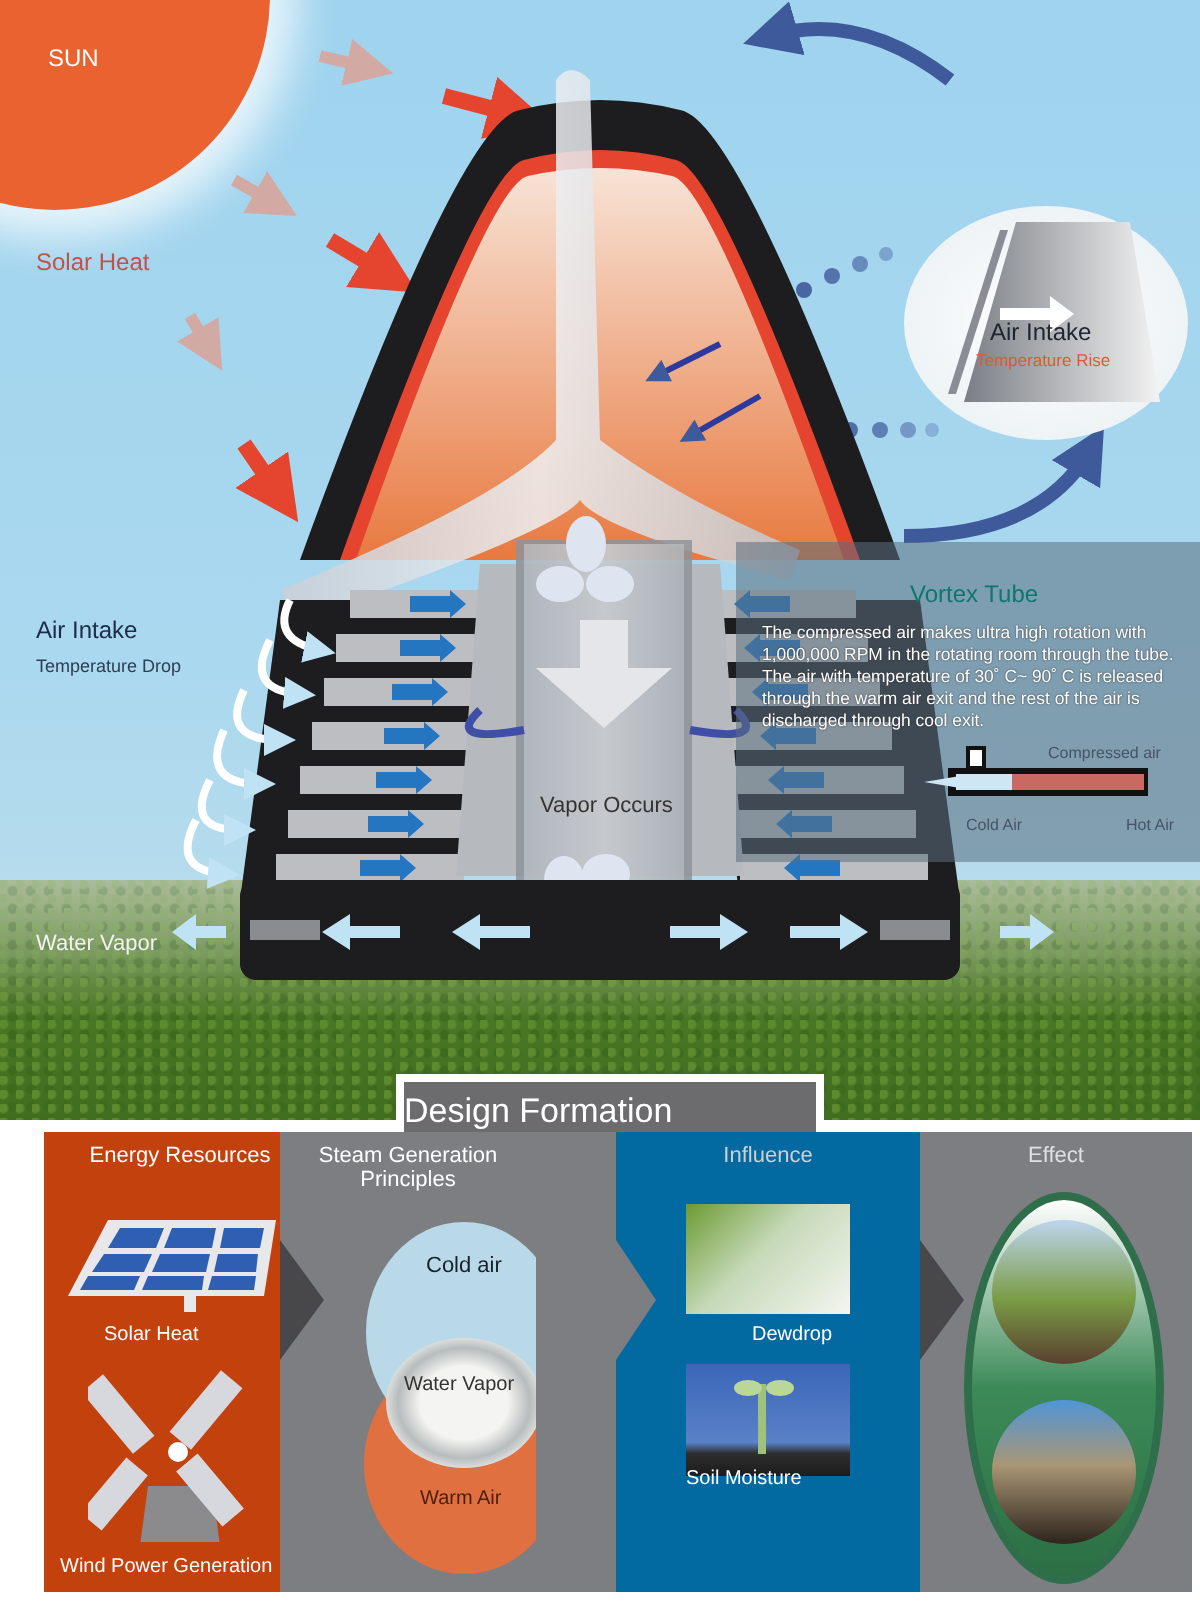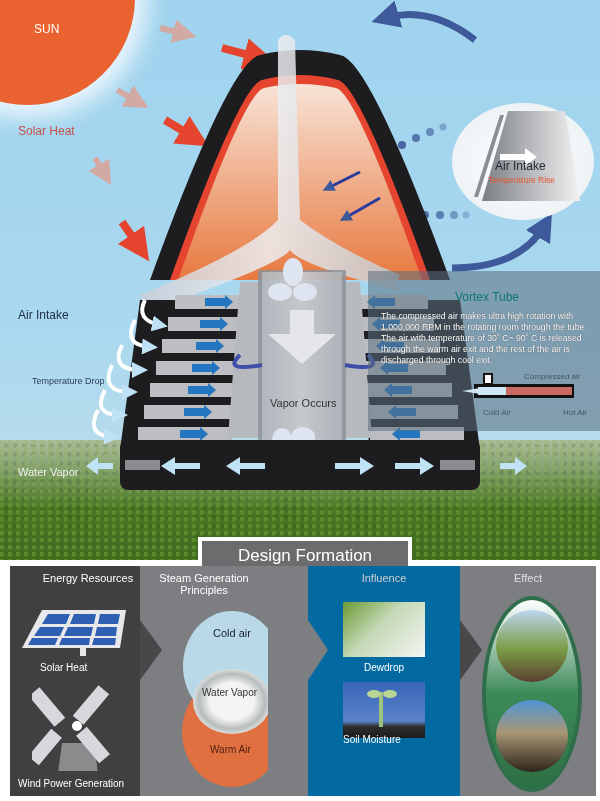--- a/index.html
+++ b/index.html
@@ -14,34 +14,34 @@
   .mist{left:0;top:440px;width:600px;height:70px;background:linear-gradient(rgba(220,225,220,.55),rgba(220,225,220,0));}
   .sun{left:-80px;top:-110px;width:215px;height:215px;border-radius:50%;background:#e9622f;box-shadow:0 0 22px 14px rgba(255,255,255,.75);}
   .lbl{position:absolute;font-size:12px;color:#fff;white-space:nowrap;}
   .vortex-panel{left:368px;top:271px;width:232px;height:160px;background:rgba(90,110,125,.55);}
   .vortex-title{left:455px;top:290px;font-size:12px;color:#0f766e;}
   .vortex-text{left:381px;top:311px;width:212px;font-size:8.7px;line-height:11px;color:#fff;text-shadow:0 0 1px #333;}
   .tube-label{font-size:8px;color:#465564;}
   .circle-inset{left:452px;top:103px;width:142px;height:117px;border-radius:50%;background:radial-gradient(#fff,#eef3f6 70%,#dde8ee);}
   .bottom{left:0;top:560px;width:600px;height:241px;background:#fff;}
   .tab{left:198px;top:537px;width:206px;height:30px;background:#6c6c6e;border:4px solid #fff;border-bottom:none;}
-  .tab span{display:block;text-align:center;font-size:17px;color:#fff;line-height:30px;}
+  .tab span{display:block;font-size:17px;color:#fff;line-height:30px;}
   .col{position:absolute;top:566px;height:230px;}
   .col-h{position:absolute;top:6px;left:0;width:100%;text-align:center;font-size:11px;color:#fff;}
   .cap{position:absolute;font-size:10px;color:#fff;white-space:nowrap;}
 </style>
 </head>
 <body>
 
 <div class="abs sky"></div>
 <div class="abs grass"></div>
 <div class="abs mist"></div>
 <div class="abs sun"></div>
 
-<span class="lbl" style="left:34px;top:22px;">SUN</span>
+<span class="lbl" style="left:24px;top:22px;">SUN</span>
 <span class="lbl" style="left:18px;top:124px;color:#c0524a;">Solar Heat</span>
 
 <svg class="abs" style="left:0;top:0" width="600" height="560">
   <defs>
     <marker id="ah" markerWidth="4" markerHeight="4" refX="2" refY="2" orient="auto">
         <path d="M0,0 L4,2 L0,4 z" fill="#e5452f"></path>
       </marker>
     <marker id="ahp" markerWidth="4" markerHeight="4" refX="2" refY="2" orient="auto">
         <path d="M0,0 L4,2 L0,4 z" fill="#d3a9a3"></path>
       </marker>
@@ -184,21 +184,21 @@
       </defs>
     <path d="M38,0 L95,0 L110,90 L12,90 Z" fill="url(#wall)"></path>
     <path d="M30,4 L34,4 L8,86 L4,86 Z" fill="#8a8e94"></path>
     <path d="M30,43 h25 v-6 l12,9 -12,9 v-6 h-25z" fill="#fff"></path>
   </svg>
   <span class="abs" style="left:43px;top:56px;font-size:12px;color:#1f2530;">Air Intake</span>
   <span class="abs" style="left:36px;top:72px;font-size:8.5px;color:#e5552f;">Temperature Rise</span>
 </div>
 
 <span class="lbl" style="left:18px;top:308px;color:#1d2b48;font-size:12px;">Air Intake</span>
-<span class="lbl" style="left:32px;top:328px;color:#2f3d55;font-size:9px;margin-top:48px;">Temperature Drop</span>
+<span class="lbl" style="left:18px;top:328px;color:#2f3d55;font-size:9px;">Temperature Drop</span>
 <span class="lbl" style="left:270px;top:397px;color:#333;font-size:11px;">Vapor Occurs</span>
 <span class="lbl" style="left:18px;top:466px;font-size:11px;color:#f2f2f2;">Water Vapor</span>
 
 <div class="abs vortex-panel"></div>
 <span class="abs vortex-title">Vortex Tube</span>
 <div class="abs vortex-text">The compressed air makes ultra high rotation with 1,000,000 RPM in the rotating room through the tube. The air with temperature of 30˚ C~ 90˚ C is released through the warm air exit and the rest of the air is discharged through cool exit.</div>
 <svg class="abs" style="left:462px;top:370px" width="130" height="36">
   <rect x="22" y="4" width="8" height="10" fill="#fff" stroke="#111" stroke-width="2"></rect>
   <rect x="12" y="14" width="100" height="14" fill="#111"></rect>
   <rect x="16" y="17" width="28" height="8" fill="#cfe6f5"></rect>
@@ -207,21 +207,21 @@
 </svg>
 <span class="abs tube-label" style="left:524px;top:372px;">Compressed air</span>
 <span class="abs tube-label" style="left:483px;top:408px;">Cold Air</span>
 <span class="abs tube-label" style="left:563px;top:408px;">Hot Air</span>
 
 <div class="abs bottom"></div>
 <div class="abs tab">
   <span>Design Formation</span>
 </div>
 
-<div class="col" style="left:10px;width:136px;background:#404040;padding-left:20px;">
+<div class="col" style="left:22px;width:136px;background:#c2410c;">
   <div class="col-h">Energy Resources</div>
   <svg class="abs" style="left:10px;top:42px" width="110" height="50">
     <path d="M22,2 L106,2 L100,40 L2,40 Z" fill="#e8e8ea"></path>
     <g fill="#2f5fb3">
       <path d="M28,6 L50,6 L46,16 L22,16Z"></path>
         <path d="M54,6 L76,6 L74,16 L50,16Z"></path>
         <path d="M80,6 L100,6 L98,16 L78,16Z"></path>
       <path d="M20,19 L44,19 L40,28 L14,28Z"></path>
         <path d="M48,19 L73,19 L71,28 L44,28Z"></path>
         <path d="M77,19 L97,19 L96,28 L75,28Z"></path>
@@ -253,21 +253,21 @@
 <div class="abs" style="left:182px;top:677px;width:100px;height:110px;border-radius:50%;background:#e0703f;"></div>
 <div class="abs" style="left:183px;top:611px;width:98px;height:110px;border-radius:50%;background:#b9d9e8;"></div>
 <div class="abs" style="left:193px;top:669px;width:78px;height:65px;border-radius:50%;background:radial-gradient(#f4f4f2 40%,#b7bcbc 60%,#e9ebea 75%);"></div>
 <span class="abs" style="left:213px;top:627px;font-size:11px;color:#1a2030;">Cold air</span>
 <span class="abs" style="left:202px;top:687px;font-size:10px;color:#333;">Water Vapor</span>
 <span class="abs" style="left:210px;top:744px;font-size:10px;color:#4a1f10;">Warm Air</span>
 
 <div class="col" style="left:308px;width:152px;background:#0369a1;">
   <div class="col-h" style="color:#cfcfd2;">Influence</div>
   <div class="abs" style="left:35px;top:36px;width:82px;height:55px;background:linear-gradient(135deg,#6b9b33,#c6d9b8 45%,#f4f6f2);"></div>
-  <span class="cap" style="left:40px;top:96px;padding-left:16px;">Dewdrop</span>
+  <span class="cap" style="left:52px;top:96px;padding-left:16px;">Dewdrop</span>
   <div class="abs" style="left:35px;top:116px;width:82px;height:56px;background:linear-gradient(#3a66b8,#5a82c8 70%,#2d2d2d 80%,#1c1c1c);">
     <div class="abs" style="left:36px;top:10px;width:4px;height:35px;background:#9ec27c;"></div>
     <div class="abs" style="left:24px;top:8px;width:14px;height:8px;border-radius:50%;background:#b9d897;"></div>
     <div class="abs" style="left:40px;top:8px;width:14px;height:8px;border-radius:50%;background:#b9d897;"></div>
   </div>
   <span class="cap" style="left:35px;top:168px;">Soil Moisture</span>
 </div>
 <div class="abs" style="left:268px;top:620px;width:40px;height:60px;background:#7d7e82;"></div>
 <div class="abs" style="left:268px;top:566px;width:40px;height:230px;background:#7d7e82;"></div>
 <div class="abs" style="left:308px;top:620px;width:0;height:0;border-top:30px solid transparent;border-bottom:30px solid transparent;border-left:20px solid #7d7e82;"></div>

